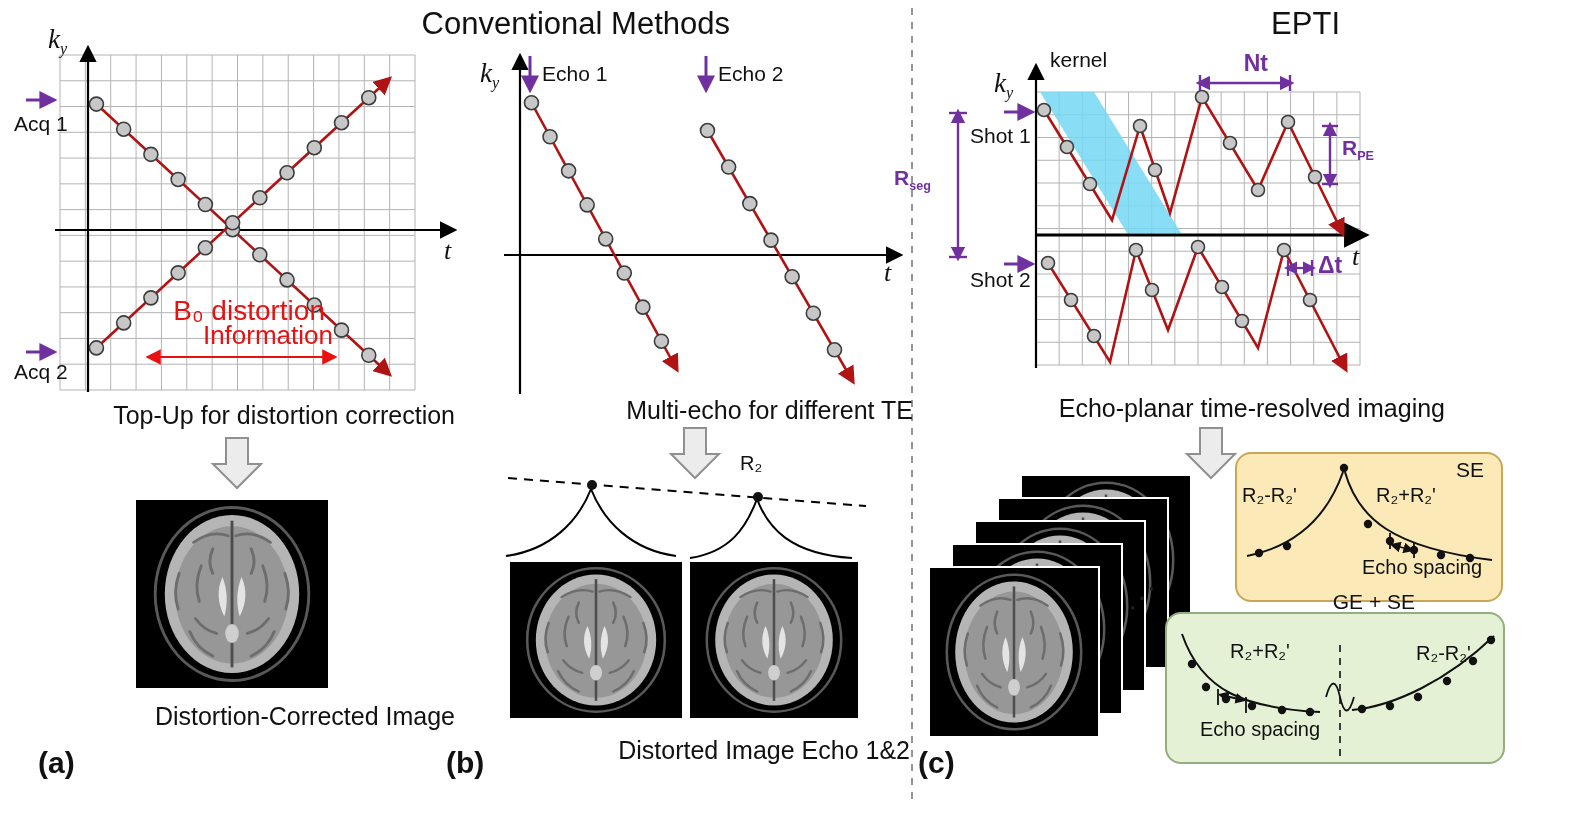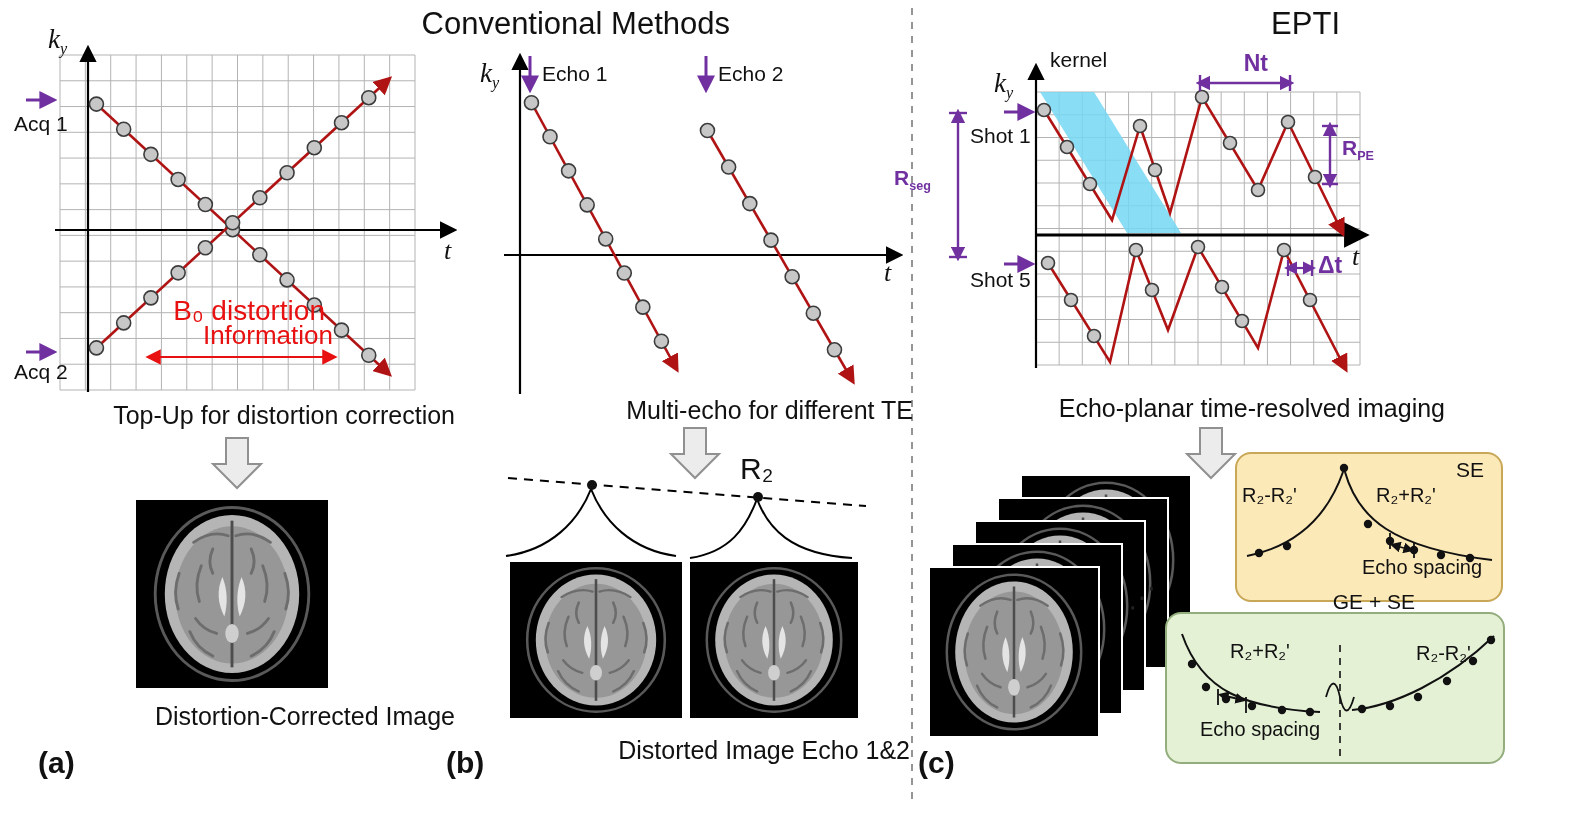--- a/index.html
+++ b/index.html
@@ -357,32 +357,32 @@
   <div class="txt red center" style="left:148px;top:321px;width:185px;font-size:26px">Information</div>
   <div class="txt caption center" style="left:20px;top:401px;width:435px">Top-Up for distortion correction</div>
   <div class="txt caption center" style="left:20px;top:702px;width:435px">Distortion-Corrected Image</div>
   <div class="txt letter" style="left:38px;top:746px">(a)</div>
 
   <div class="txt serif" style="left:480px;top:58px;font-size:27px"><span>k</span><sub>y</sub></div>
   <div class="txt small" style="left:542px;top:62px">Echo 1</div>
   <div class="txt small" style="left:718px;top:62px">Echo 2</div>
   <div class="txt serif" style="left:884px;top:258px;font-size:26px">t</div>
   <div class="txt caption center" style="left:478px;top:396px;width:435px">Multi-echo for different TE</div>
-  <div class="txt" style="left:740px;top:452px;font-size:30px">R₂</div>
+  <div class="txt" style="left:740px;top:452px;font-size:20px">R₂</div>
   <div class="txt caption center" style="left:475px;top:736px;width:435px">Distorted Image Echo 1&amp;2</div>
   <div class="txt letter" style="left:446px;top:746px">(b)</div>
 
   <div class="txt small" style="left:1050px;top:48px">kernel</div>
   <div class="txt purple center" style="left:1222px;top:50px;width:46px;font-size:23px">Nt</div>
   <div class="txt serif" style="left:994px;top:68px;font-size:27px"><span>k</span><sub>y</sub></div>
   <div class="txt small" style="left:970px;top:124px">Shot 1</div>
   <div class="txt purple" style="left:894px;top:166px;font-size:21px"><span>R</span><sub>seg</sub></div>
   <div class="txt purple" style="left:1342px;top:136px;font-size:21px"><span>R</span><sub>PE</sub></div>
   <div class="txt serif" style="left:1352px;top:242px;font-size:26px">t</div>
-  <div class="txt small" style="left:970px;top:268px">Shot 5</div>
+  <div class="txt small" style="left:970px;top:268px">Shot 2</div>
   <div class="txt purple" style="left:1318px;top:252px;font-size:23px">Δt</div>
   <div class="txt caption center" style="left:985px;top:394px;width:460px">Echo-planar time-resolved imaging</div>
   <div class="txt" style="left:1128px;top:582px;font-size:28px;color:#222">⋰</div>
 
   <div class="txt small" style="left:1456px;top:458px">SE</div>
   <div class="txt" style="left:1242px;top:484px;font-size:20px">R₂-R₂'</div>
   <div class="txt" style="left:1376px;top:484px;font-size:20px">R₂+R₂'</div>
   <div class="txt" style="left:1362px;top:556px;font-size:20px">Echo spacing</div>
 
   <div class="txt small center" style="left:1255px;top:590px;width:160px">GE + SE</div>

